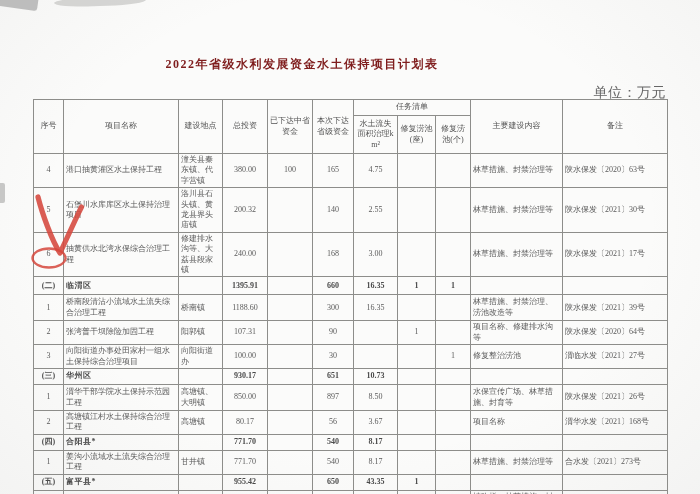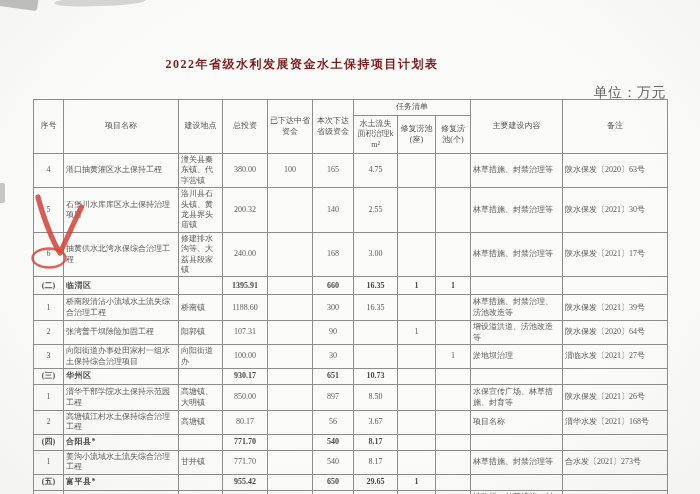--- a/index.html
+++ b/index.html
@@ -157,34 +157,34 @@
         <tr style="height: 18px;">
           <td>2</td>
           <td class="tl">张湾普干坝除险加固工程</td>
           <td class="tl">阳郭镇</td>
           <td>107.31</td>
           <td></td>
           <td>90</td>
           <td></td>
           <td>1</td>
           <td></td>
-          <td class="tl">增设溢洪道、涝池改造等</td>
+          <td class="tl">项目名称、修建排水沟等</td>
           <td class="tl">陕水保发〔2020〕64号</td>
         </tr>
         <tr style="height: 24px;">
           <td>3</td>
           <td class="tl">向阳街道办事处田家村一组水土保持综合治理项目</td>
           <td class="tl">向阳街道办</td>
           <td>100.00</td>
           <td></td>
           <td>30</td>
           <td></td>
           <td></td>
           <td>1</td>
-          <td class="tl">淤地坝治理</td>
+          <td class="tl">修复整治涝池</td>
           <td class="tl">渭临水发〔2021〕27号</td>
         </tr>
         <tr class="section" style="height: 16px;">
           <td>(三)</td>
           <td class="tl">华州区</td>
           <td class="tl"></td>
           <td>930.17</td>
           <td></td>
           <td>651</td>
           <td>10.73</td>
@@ -245,21 +245,21 @@
           <td class="tl">林草措施、封禁治理等</td>
           <td class="tl">合水发〔2021〕273号</td>
         </tr>
         <tr class="section" style="height: 16px;">
           <td>(五)</td>
           <td class="tl">富平县*</td>
           <td class="tl"></td>
           <td>955.42</td>
           <td></td>
           <td>650</td>
-          <td>29.65</td>
+          <td>43.35</td>
           <td>1</td>
           <td></td>
           <td class="tl"></td>
           <td class="tl"></td>
         </tr>
         <tr style="height: 20px;">
           <td>1</td>
           <td class="tl">桥山南麓庄里段综合治理工程</td>
           <td class="tl">庄里镇</td>
           <td>800.00</td>

